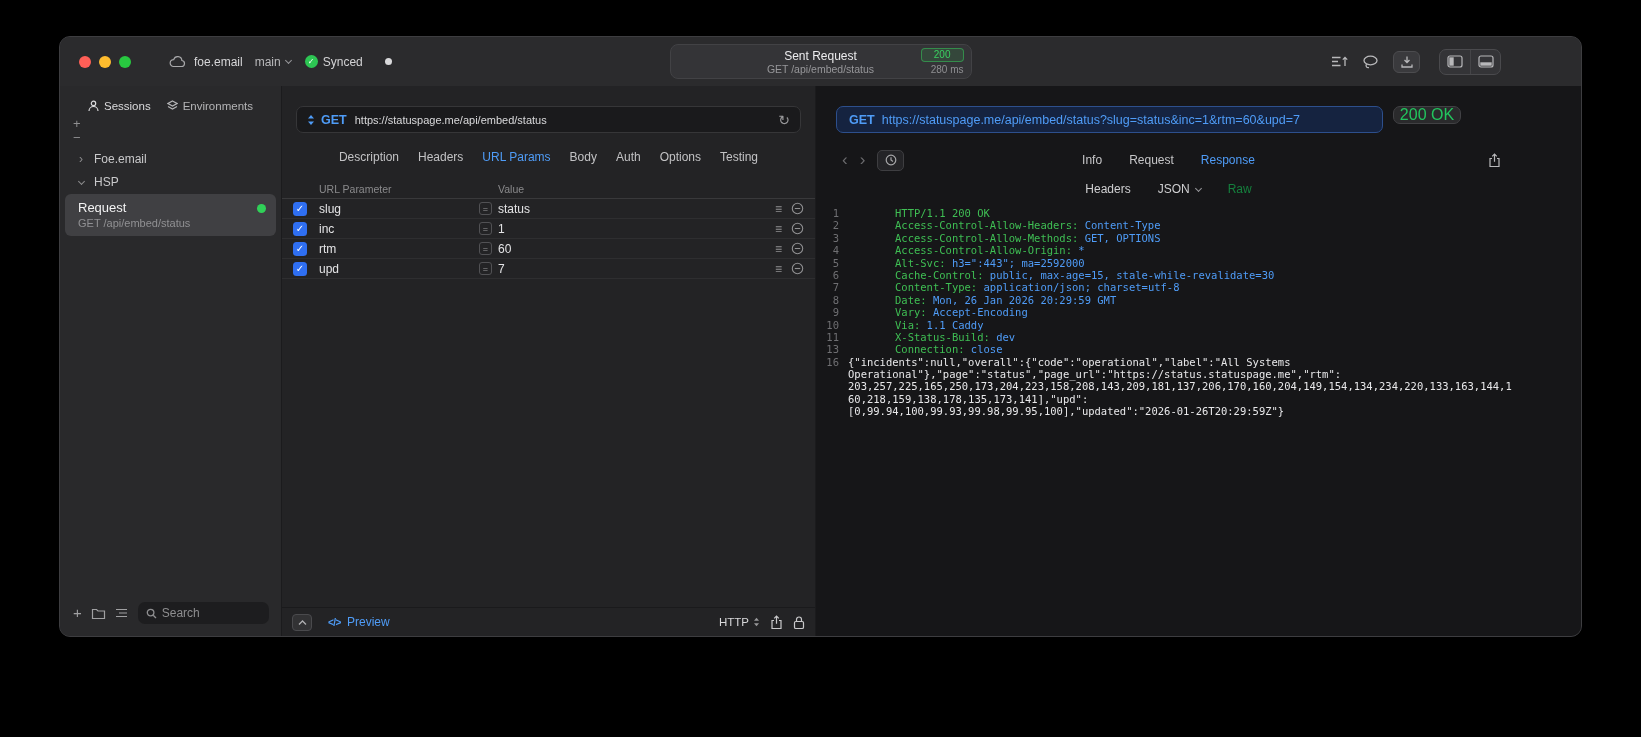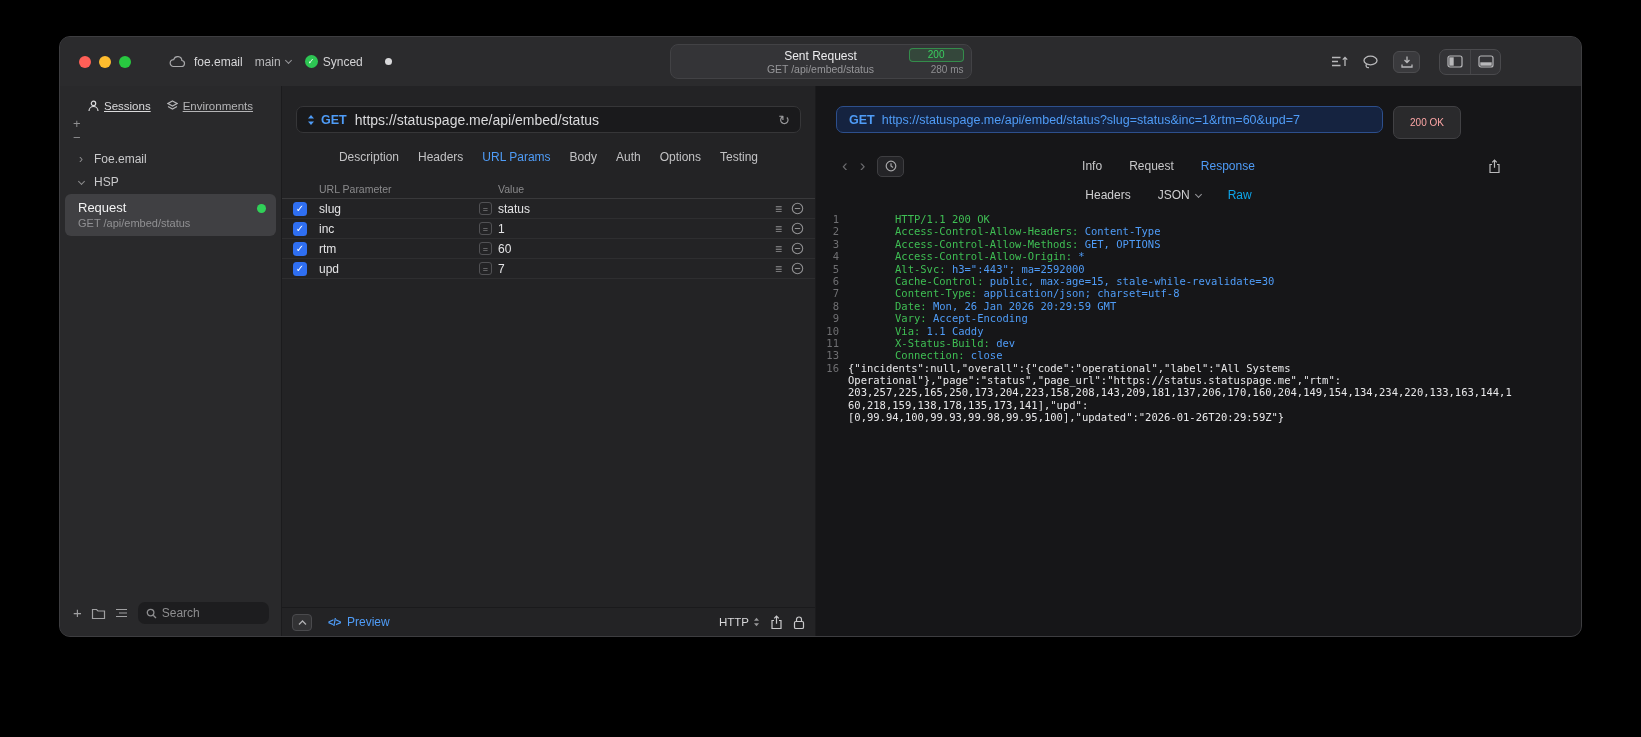--- a/index.html
+++ b/index.html
@@ -20,56 +20,56 @@
   .cchev { display:inline-block; width:5px; height:5px; border-right:1.4px solid #97979a; border-bottom:1.4px solid #97979a; transform:rotate(45deg); margin-bottom:2px; }
   .synced { display:flex; align-items:center; gap:5px; margin-left:6px; color:#d3d3d5; }
   .sync-check { width:13px; height:13px; border-radius:50%; background:#2dc653; color:#fff; font-size:8px; display:inline-flex; align-items:center; justify-content:center; }
   .dirty-dot { width:7px; height:7px; border-radius:50%; background:#d9d9db; margin-left:14px; }
 
   .tb-center { position:absolute; left:50%; top:7px; transform:translateX(-50%); width:302px; height:35px;
     background:#343437; border:1px solid #424245; border-radius:8px; display:flex; align-items:center; justify-content:center; }
   .tbc-title { font-size:12px; color:#ececee; line-height:14px; text-align:center; }
   .tbc-sub { font-size:10.5px; color:#97979a; line-height:12px; text-align:center; }
   .tbc-right { position:absolute; right:7px; top:3px; display:flex; flex-direction:column; align-items:flex-end; gap:2px; }
-  .badge-200 { font-size:10px; color:#3ad060; background:rgba(52,199,89,.13); border:1px solid rgba(52,199,89,.55); border-radius:4px; padding:0 18px; line-height:12px; }
+  .badge-200 { font-size:10px; color:#3ad060; background:rgba(52,199,89,.13); border:1px solid rgba(52,199,89,.55); border-radius:4px; padding:0 12px; line-height:12px; }
   .dur { font-size:10px; color:#8f8f92; }
 
   .tb-right { position:absolute; right:80px; display:flex; align-items:center; gap:13px; color:#b8b8ba; }
   .icon-box { width:27px; height:22px; background:#3a3a3d; border:1px solid #4c4c4f; border-radius:6px; display:flex; align-items:center; justify-content:center; }
   .toggle-group { display:flex; border:1px solid #4a4a4d; background:#343437; border-radius:7px; overflow:hidden; margin-left:6px; }
   .toggle-cell { width:30px; height:24px; display:flex; align-items:center; justify-content:center; }
   .toggle-cell + .toggle-cell { border-left:1px solid #454548; }
 
   
   .main { flex:1; display:flex; min-height:0; }
 
   
   .sidebar { flex:0 0 222px; display:flex; flex-direction:column; background:#29292b; border-right:1px solid #1b1b1d; }
   .sb-tabs { display:flex; justify-content:center; gap:16px; margin-top:14px; font-size:11.5px; }
-  .sb-tab { display:flex; align-items:center; gap:5px; color:#dadadc;text-decoration:underline; }
+  .sb-tab { display:flex; align-items:center; gap:5px; color:#dadadc; }
   .sb-tab.dim { color:#b4b4b6; }
   .sb-addremove { margin:5px 0 0 13px; display:flex; flex-direction:column; gap:1px; color:#8f8f91; font-size:13px; line-height:13px; }
   .sb-tree { margin-top:3px; }
   .tree-row { height:23px; display:flex; align-items:center; padding-left:19px; font-size:12px; color:#c9c9cb; gap:7px; }
   .tchev { color:#8b8b8d; font-size:12px; width:8px; }
   .req-item { margin:1px 5px 0 5px; background:#404043; border-radius:6px; padding:6px 10px 7px 13px; position:relative; }
   .req-title { font-size:13px; color:#f2f2f3; }
   .req-sub { font-size:11px; color:#909093; margin-top:2px; }
   .green-dot { position:absolute; right:10px; top:10px; width:9px; height:9px; border-radius:50%; background:#30d158; }
   .sb-spacer { flex:1; }
   .sb-footer { height:38px; display:flex; align-items:center; gap:9px; padding:0 12px 8px 13px; color:#a0a0a2; }
   .sbf-plus { font-size:15px; line-height:14px; }
   .search { flex:1; height:22px; background:#1d1d1f; border-radius:7px; display:flex; align-items:center; gap:5px; padding:0 8px; color:#8e8e90; font-size:12px; }
 
   
   .reqpanel { flex:0 0 534px; background:#232325; border-right:1px solid #1b1b1d; display:flex; flex-direction:column; }
   .urlbar { margin:20px 14px 0 14px; height:27px; background:#1a1a1c; border:1px solid #363638; border-radius:7px; display:flex; align-items:center; padding:0 10px; gap:6px; }
   .method-icon { color:#4f9cf7; display:flex; }
   .method { color:#4f9cf7; font-size:12.5px; font-weight:bold; }
-  .url { color:#dadadc; font-size:14px; flex:1; margin-left:2px; white-space:nowrap; overflow:hidden; }
+  .url { color:#dadadc; font-size:11px; flex:1; margin-left:2px; white-space:nowrap; overflow:hidden; }
   .refresh { color:#9a9a9c; font-size:14px; }
   .req-tabs { display:flex; justify-content:center; gap:19px; margin-top:17px; font-size:12px; color:#c2c2c4; }
   .rtab.active { color:#4f9cf7; }
   .ptable { margin-top:16px; flex:1; overflow:hidden; }
   .phead, .prow { display:grid; grid-template-columns:26px 160px 1fr 46px; align-items:center; padding:0 11px; }
   .phead { height:19px; font-size:10.5px; color:#8a8a8c; border-bottom:1px solid #39393b; }
   .phead .col-val { padding-left:19px; }
   .prow { height:20px; border-bottom:1px solid #2e2e30; font-size:12px; color:#e4e4e6; }
   .pcheck { width:14px; height:14px; background:#2f6ff2; border-radius:3.5px; color:#fff; font-size:10px; display:flex; align-items:center; justify-content:center; }
   .pval { display:flex; align-items:center; gap:6px; min-width:0; }
@@ -85,30 +85,30 @@
   .spacer { flex:1; }
   .http-sel { color:#d8d8da; font-size:11.5px; display:flex; align-items:center; gap:4px;padding-left:31px; }
   .footer-ic { display:flex; color:#c9c9cb; }
 
   
   .resppanel { flex:1; background:#161618; display:flex; flex-direction:column; min-width:0; }
   .resp-top { display:flex; gap:10px; margin:20px 120px 0 20px; }
   .resp-url { flex:1; height:27px; background:#152340; border:1px solid #2d4f8c; border-radius:7px; display:flex; align-items:center; gap:7px; padding:0 12px; min-width:0; }
   .rm { color:#4f9cf7; font-size:12.5px; font-weight:bold; }
   .ru { color:#4f9cf7; font-size:12.5px; white-space:nowrap; overflow:hidden; }
-  .resp-status { flex:0 0 68px; height:33px; border:1px solid #414144; background:#2a2a2c; border-radius:7px; color:#fca5a5; font-size:10px; display:flex; align-items:center; justify-content:center; }
+  .resp-status { flex:0 0 68px; height:18px; border:1px solid #414144; background:#2a2a2c; border-radius:7px; color:#22c55e; font-size:16px; display:flex; align-items:center; justify-content:center; }
   .resp-nav { position:relative; display:flex; align-items:center; margin:16px 80px 0 20px; height:22px; }
   .nav-arrow { color:#6b6b6e; font-size:17px; padding:0 6px; line-height:18px; }
   .clock-btn { margin-left:6px; width:27px; height:21px; border:1px solid #3e3e41; border-radius:5px; background:#242427; display:flex; align-items:center; justify-content:center; color:#a7a7a9; }
   .resp-tabs { position:absolute; left:0; right:0; display:flex; justify-content:center; gap:27px; font-size:12px; color:#c6c6c8; }
   .resp-tab.active { color:#4f9cf7; }
   .export-btn { position:absolute; right:0; display:flex; color:#b9b9bb; }
   .resp-subtabs { display:flex; justify-content:center; gap:27px; margin:11px 80px 0 20px; font-size:12px; color:#cfcfd1; align-items:center; }
   .resp-subtab { display:flex; align-items:center; }
-  .resp-subtab.active { color:#0ea5e9; }
+  .resp-subtab.active { color:#15803d; }
   .resp-body { flex:1; margin-top:11px; padding:0 40px 0 6px; font-family:"DejaVu Sans Mono",monospace; font-size:10.5px; line-height:12.4px; overflow:hidden; }
   .bline { display:flex; height:12.4px; }
   .lnum { flex:0 0 17px; text-align:right; color:#6f6f72; margin-right:9px; }
   .lcontent { white-space:pre; }
   .tok-g { color:#3fbf54;padding-left:47px; }
   .tok-b { color:#4f9cf7; }
   .tok-w { color:#e8e8ea; }
 
   svg { display:block; }
 </style>

